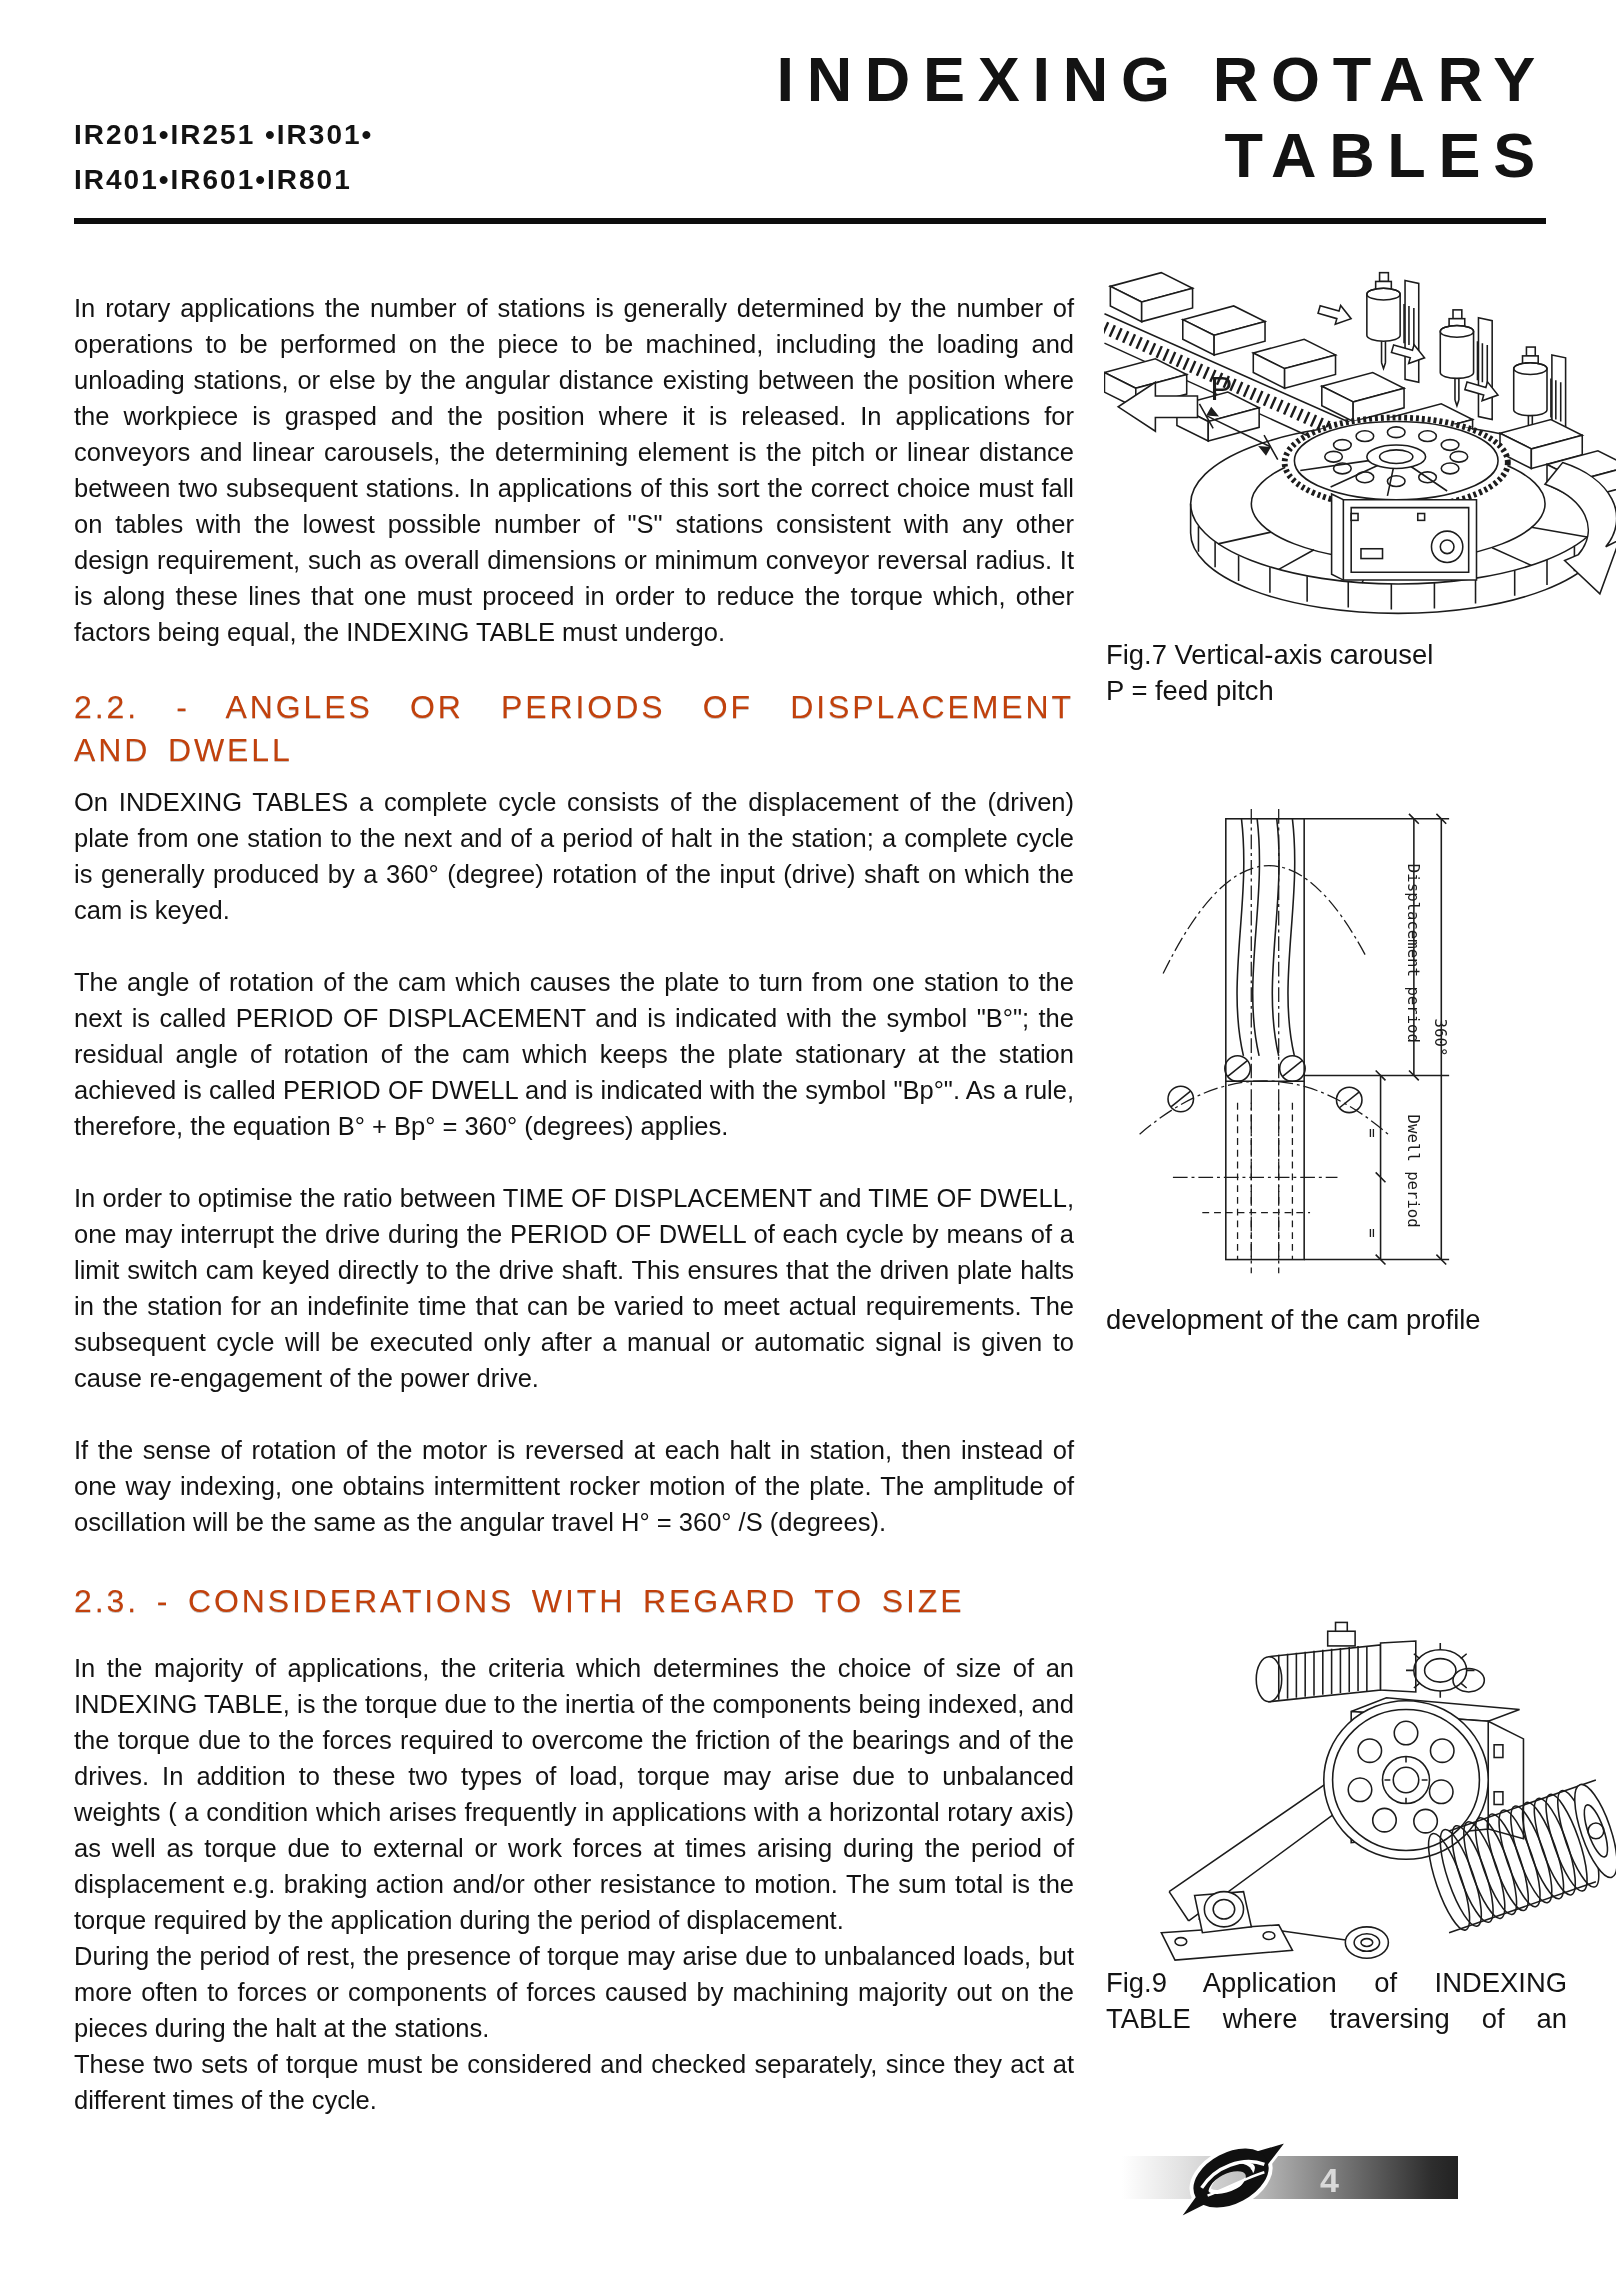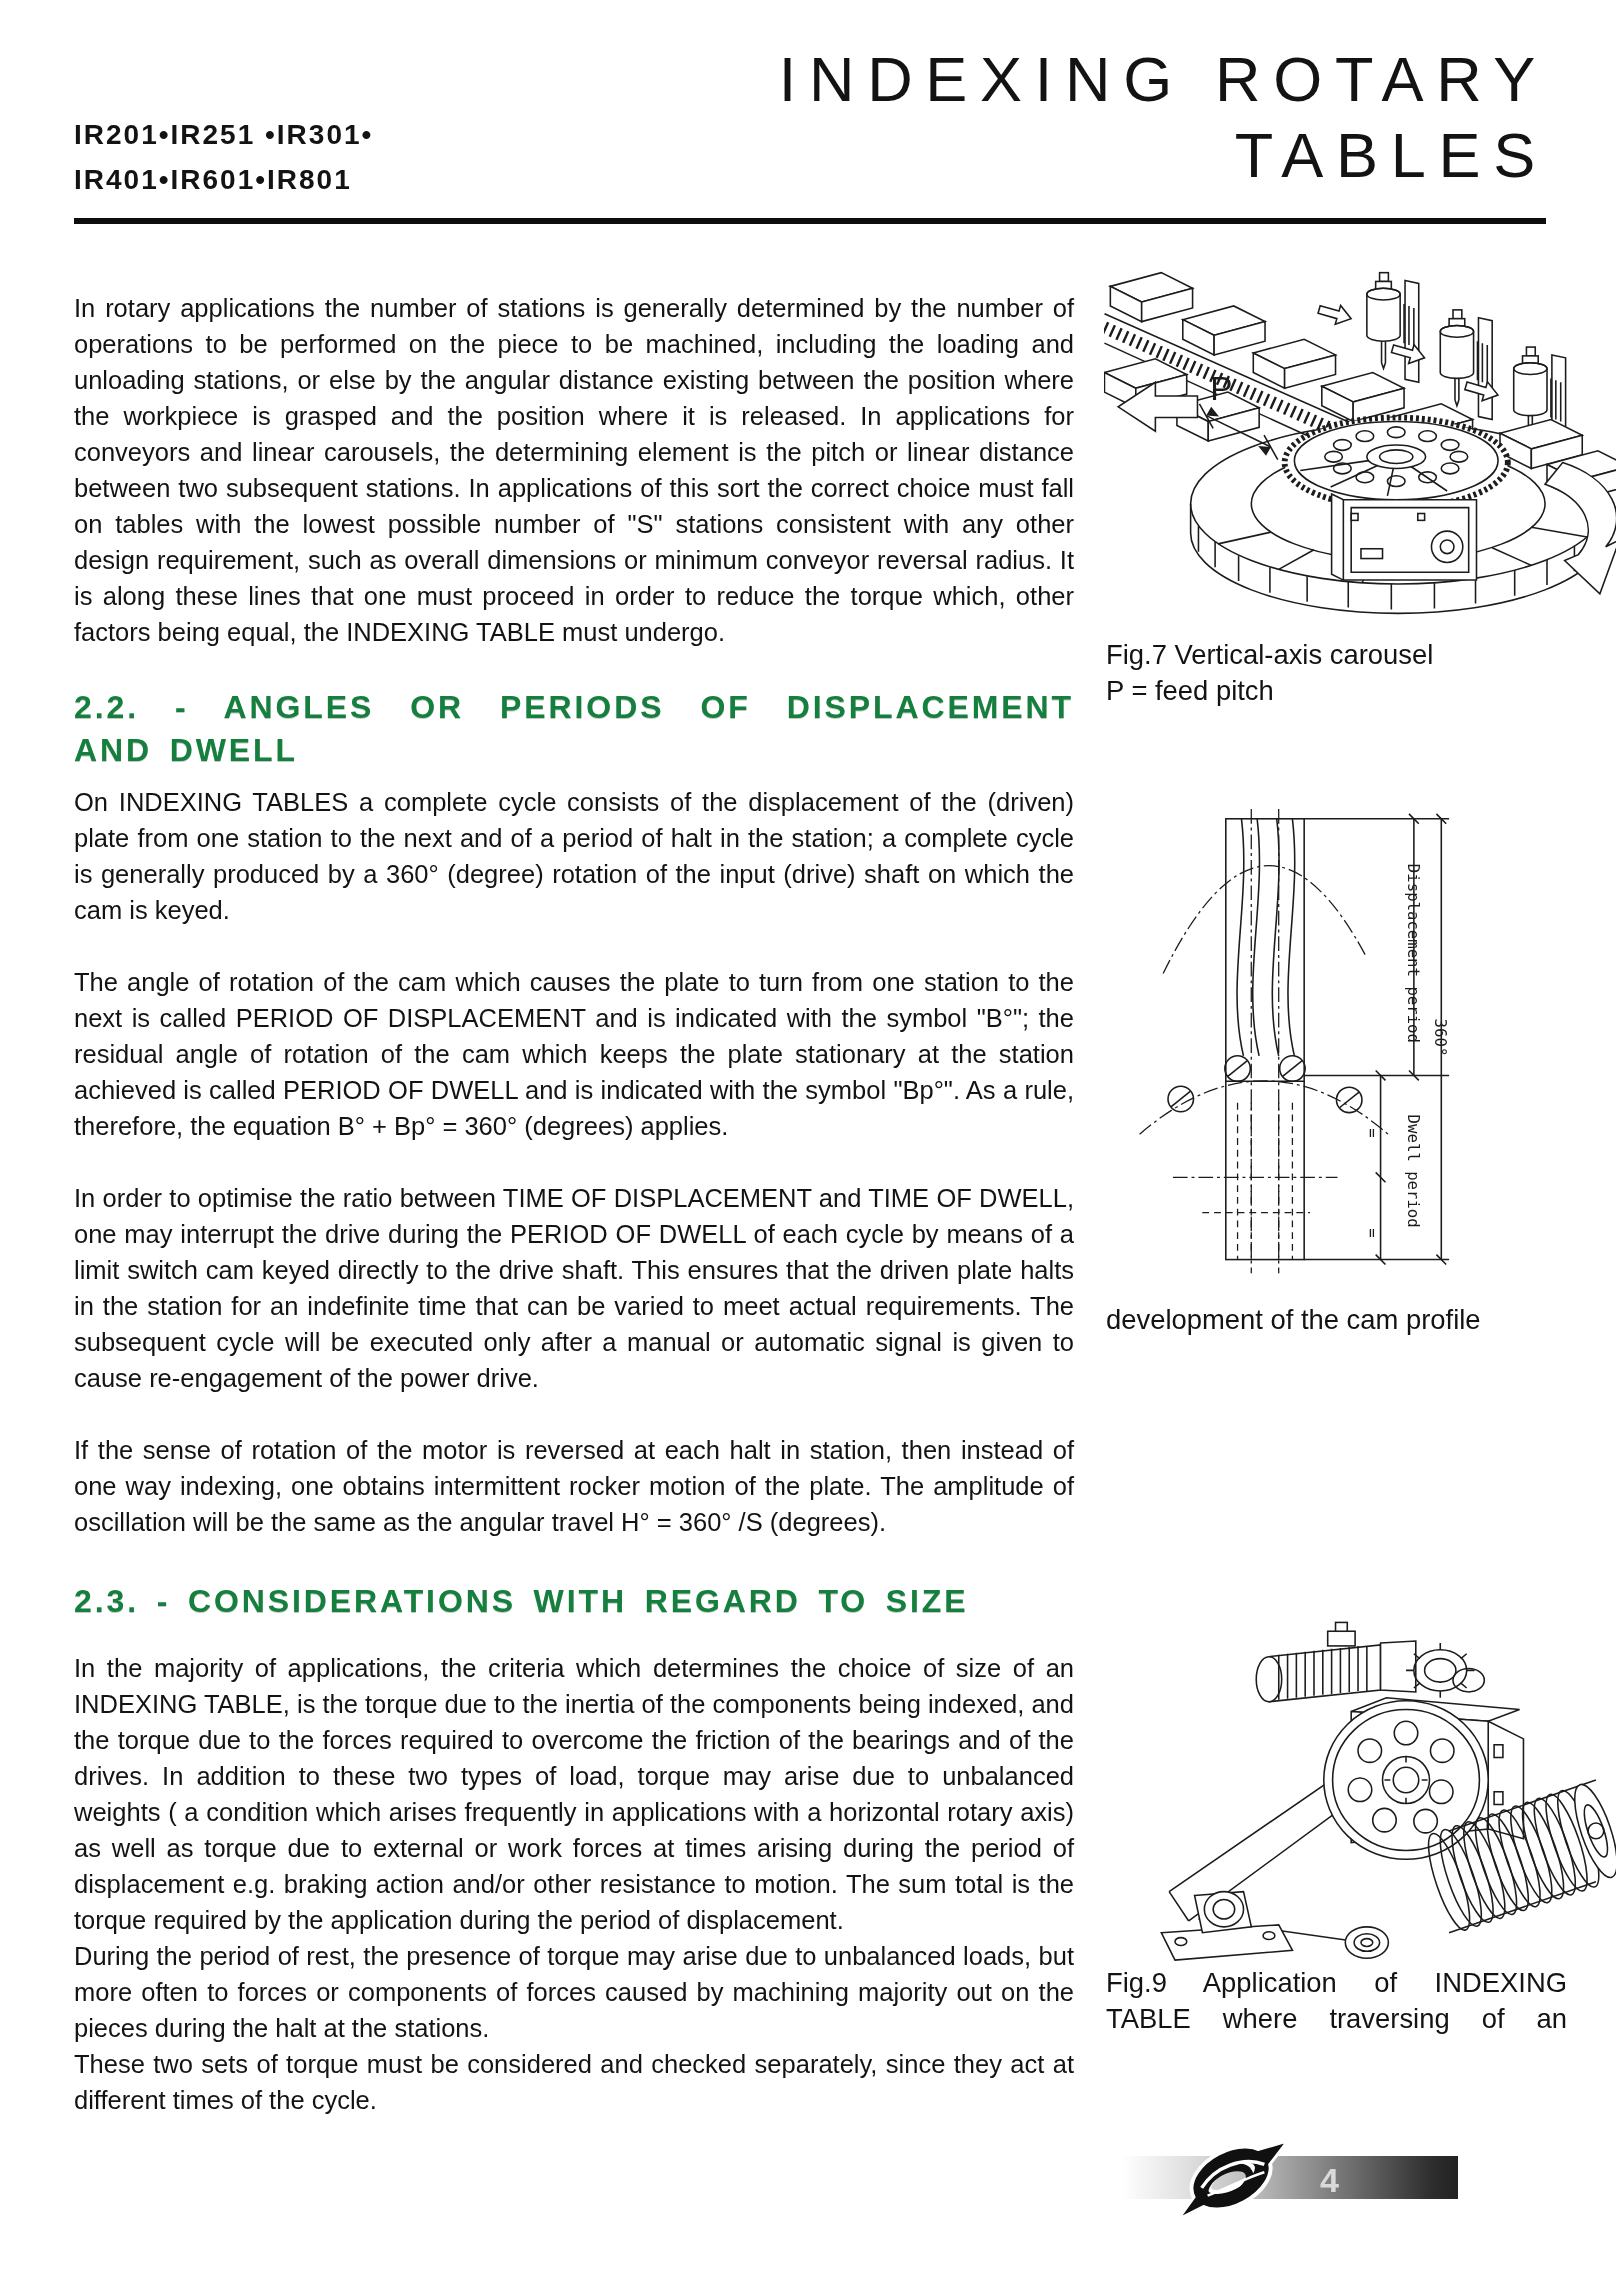--- a/index.html
+++ b/index.html
@@ -5,28 +5,28 @@
   html,body{margin:0;padding:0;}
   body{
     width:1620px;height:2293px;position:relative;background:#ffffff;
     font-family:"Liberation Sans",sans-serif;color:#131313;overflow:hidden;
   }
   .abs{position:absolute;}
 
   
   .models{left:74px;top:112px;font-size:28px;letter-spacing:2px;line-height:45px;font-weight:700;}
   .doc-title{right:72px;top:41px;text-align:right;font-size:63px;line-height:76px;
-             letter-spacing:12.7px;font-weight:400;white-space:nowrap;}
+             letter-spacing:12.7px;font-weight:700;white-space:nowrap;}
   .header-rule{left:74px;top:218px;width:1472px;height:5.9px;background:#0d0d0d;}
 
   
   .main-col{left:74px;top:290px;width:1000px;font-size:25.5px;line-height:36px;text-align:justify;}
   .main-col p{margin:0 0 36px 0;}
   .main-col p.nogap{margin-bottom:0;}
-  .sec-head{color:#15803d;font-weight:700;font-size:32px;line-height:43px;
+  .sec-head{color:#c2410c;font-weight:400;font-size:32px;line-height:43px;
             letter-spacing:2.9px;word-spacing:5.9px;margin:0;
             text-shadow:0 1px 0 #c6c6c6;}
   .sec-head .jline{text-align:justify;text-align-last:justify;}
   .head-22{margin:2px 0 11.8px 0;}
   .head-23{margin:40px 0 27px 0;}
 
   
   .figcap{width:461px;font-weight:400;font-size:27.4px;line-height:36px;}
   .jlast{text-align:justify;text-align-last:justify;}
 

